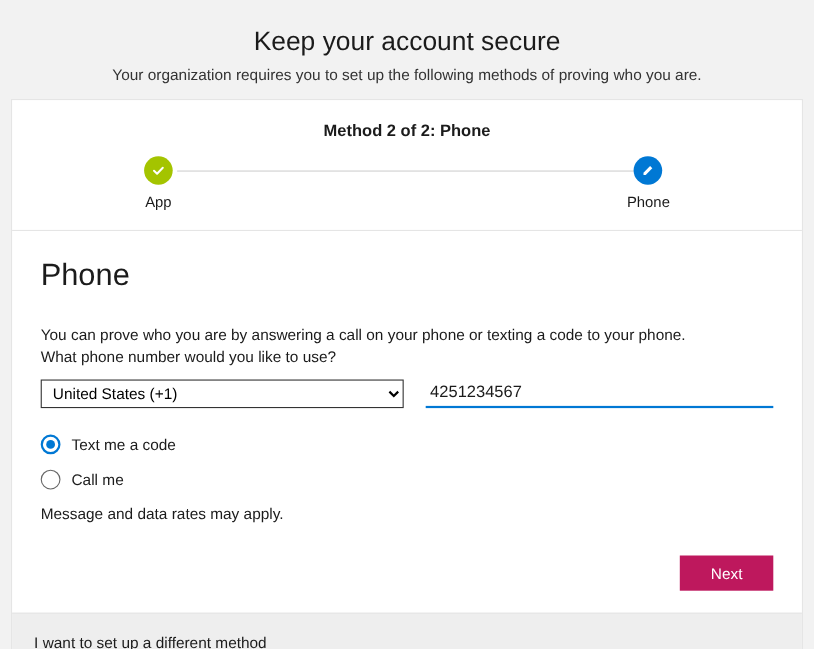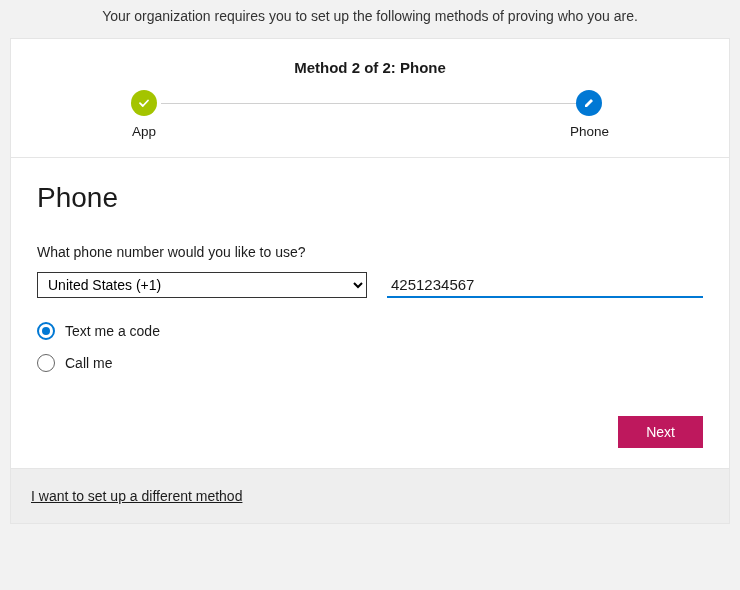--- a/index.html
+++ b/index.html
@@ -189,20 +189,21 @@
       color: #1b1b1b;
       text-decoration: underline;
       cursor: pointer;
     }
     svg { display: block; }
   </style>
 </head>
 <body>
 
 <div class="container">
+  <h1 class="page-title">Keep your account secure</h1>
   <p class="page-subtitle">Your organization requires you to set up the following methods of proving who you are.</p>
 
   <div class="card">
     <div class="progress-section">
       <div class="progress-title">Method 2 of 2: Phone</div>
       <div class="progress-track">
         <div class="progress-line"></div>
         <div class="progress-step">
           <div class="step-circle step-green">
             <svg width="14" height="14" viewBox="0 0 14 14">
@@ -217,20 +218,21 @@
                 <path d="M3 11 L3 9 L9 3 L11 5 L5 11 Z" fill="#fff"></path>
               </svg>
           </div>
           <div class="step-label">Phone</div>
         </div>
       </div>
     </div>
 
     <div class="form-section">
       <h2 class="section-title">Phone</h2>
+      <p class="instruction-line1">You can prove who you are by answering a call on your phone or texting a code to your phone.</p>
       <p class="instruction-line2">What phone number would you like to use?</p>
 
       <div class="phone-row">
         <select class="country-select">
           <option>United States (+1)</option>
         </select>
         <input type="text" class="phone-input" value="4251234567" style="">
       </div>
 
       <div class="radio-row">
@@ -238,20 +240,21 @@
           <div class="radio-dot"></div>
         </div>
         <span class="radio-label">Text me a code</span>
       </div>
 
       <div class="radio-row">
         <div class="radio-circle"></div>
         <span class="radio-label">Call me</span>
       </div>
 
+      <p class="rates-text">Message and data rates may apply.</p>
     </div>
 
     <div class="button-row">
       <button class="next-button">Next</button>
     </div>
 
     <div class="footer">
       <span class="footer-link">I want to set up a different method</span>
     </div>
   </div>

